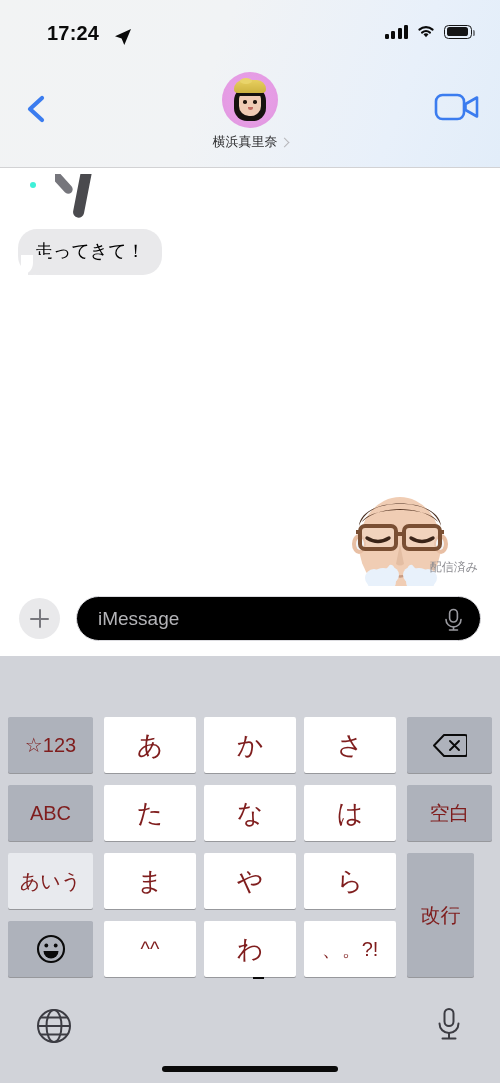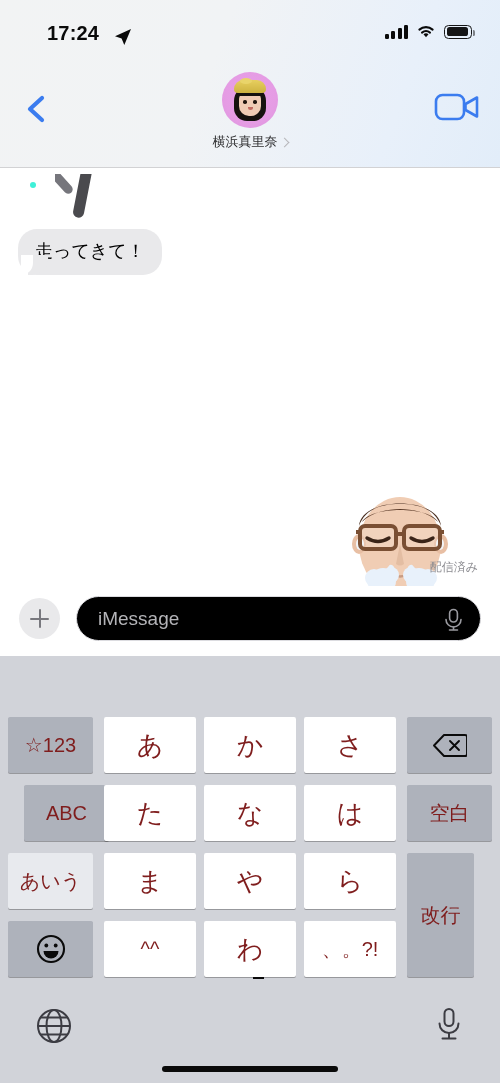--- a/index.html
+++ b/index.html
@@ -263,21 +263,21 @@
       <div class="key white" style="left:104px;top:0px;   width:92px;  height:56px;">あ</div>
       <div class="key white" style="left:204px;top:0px;   width:92px;  height:56px;">か</div>
       <div class="key white" style="left:304px;top:0px;   width:92px;  height:56px;">さ</div>
       <div class="key gray" style="left:407px;top:0px;   width:85px;  height:56px;">
         <svg width="34" height="25" viewBox="0 0 34 25">
           <path d="M11 2 L32 2 a2 2 0 0 1 2 2 L34 21 a2 2 0 0 1-2 2 L11 23 L1 12.5 Z" stroke="#0a0a0a" stroke-width="1.9" fill="none" stroke-linejoin="round"></path>
           <path d="M17 8 L26 17 M26 8 L17 17" stroke="#0a0a0a" stroke-width="1.9" stroke-linecap="round"></path>
         </svg>
       </div>
 
-      <div class="key gray small" style="left:24px;  top:68px;  width:85px;  height:56px;">ABC</div>
+      <div class="key gray small" style="left:8px;  top:68px;  width:85px;  height:56px;">ABC</div>
       <div class="key white" style="left:104px;top:68px;  width:92px;  height:56px;">た</div>
       <div class="key white" style="left:204px;top:68px;  width:92px;  height:56px;">な</div>
       <div class="key white" style="left:304px;top:68px;  width:92px;  height:56px;">は</div>
       <div class="key gray small" style="left:407px;top:68px;  width:85px;  height:56px;">空白</div>
 
       <div class="key light small" style="left:8px;  top:136px; width:85px;  height:56px;">あいう</div>
       <div class="key white" style="left:104px;top:136px; width:92px;  height:56px;">ま</div>
       <div class="key white" style="left:204px;top:136px; width:92px;  height:56px;">や</div>
       <div class="key white" style="left:304px;top:136px; width:92px;  height:56px;">ら</div>
       <div class="key gray small" style="left:407px;top:136px; width:67px;  height:124px;">改行</div>

